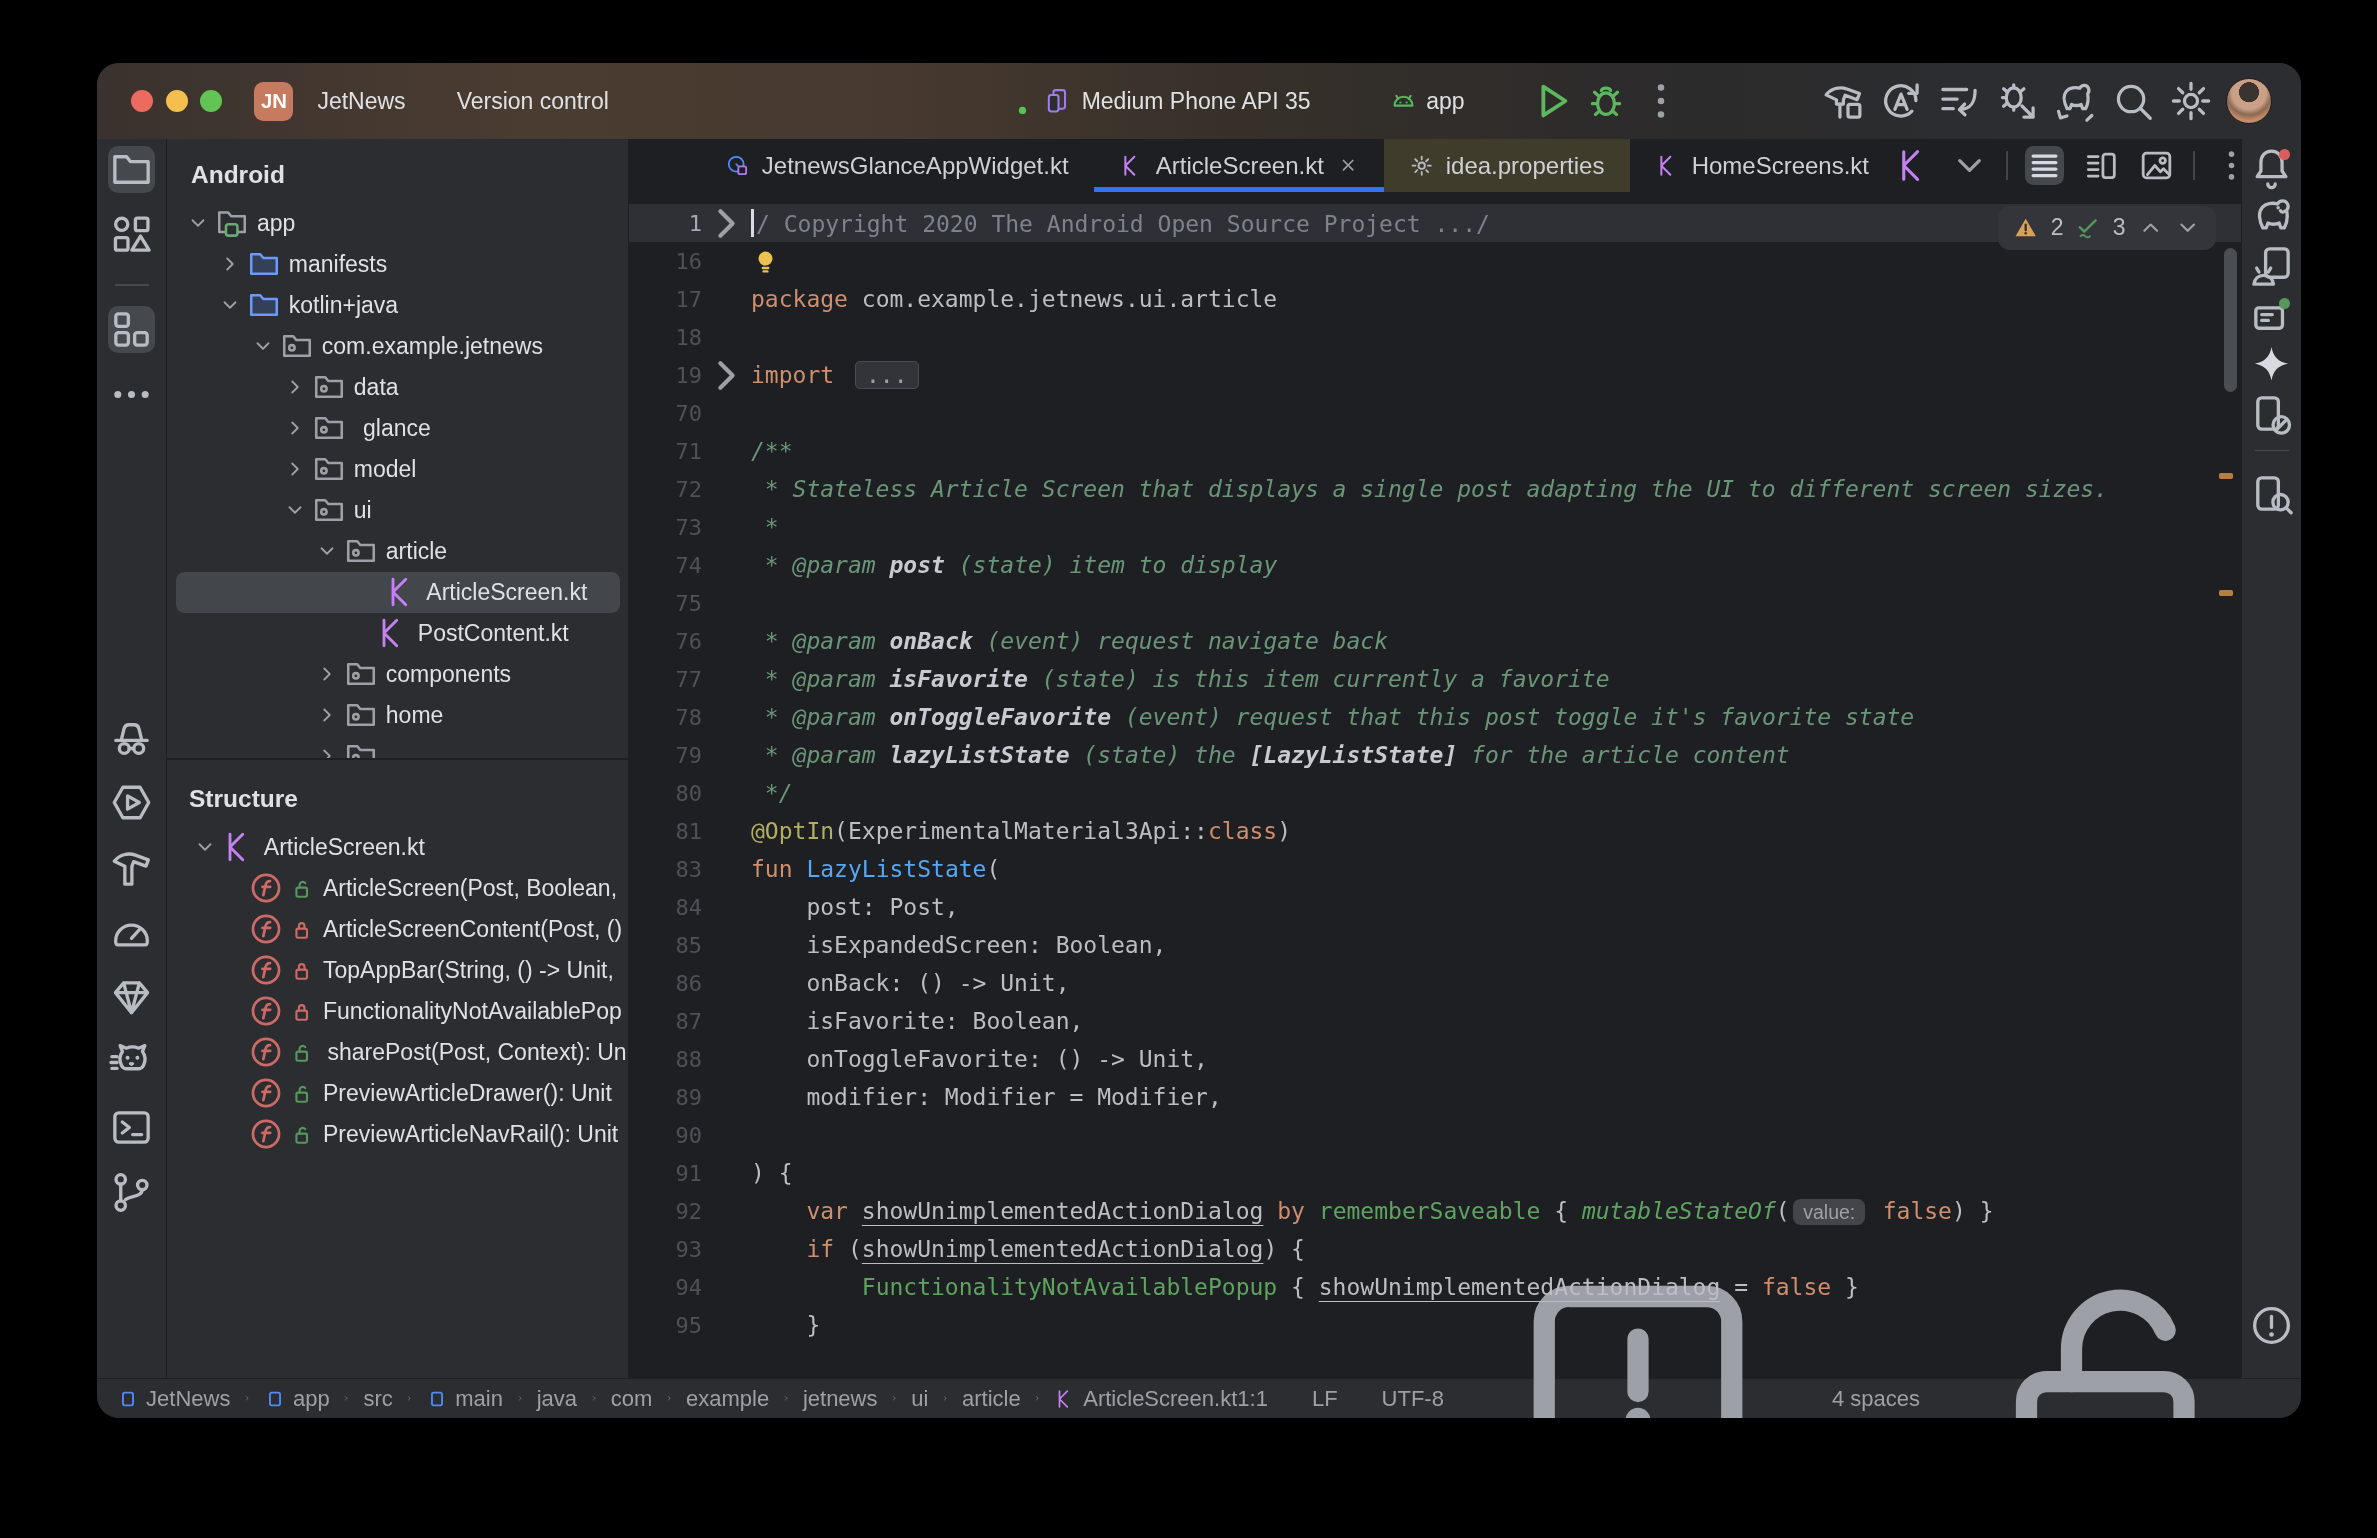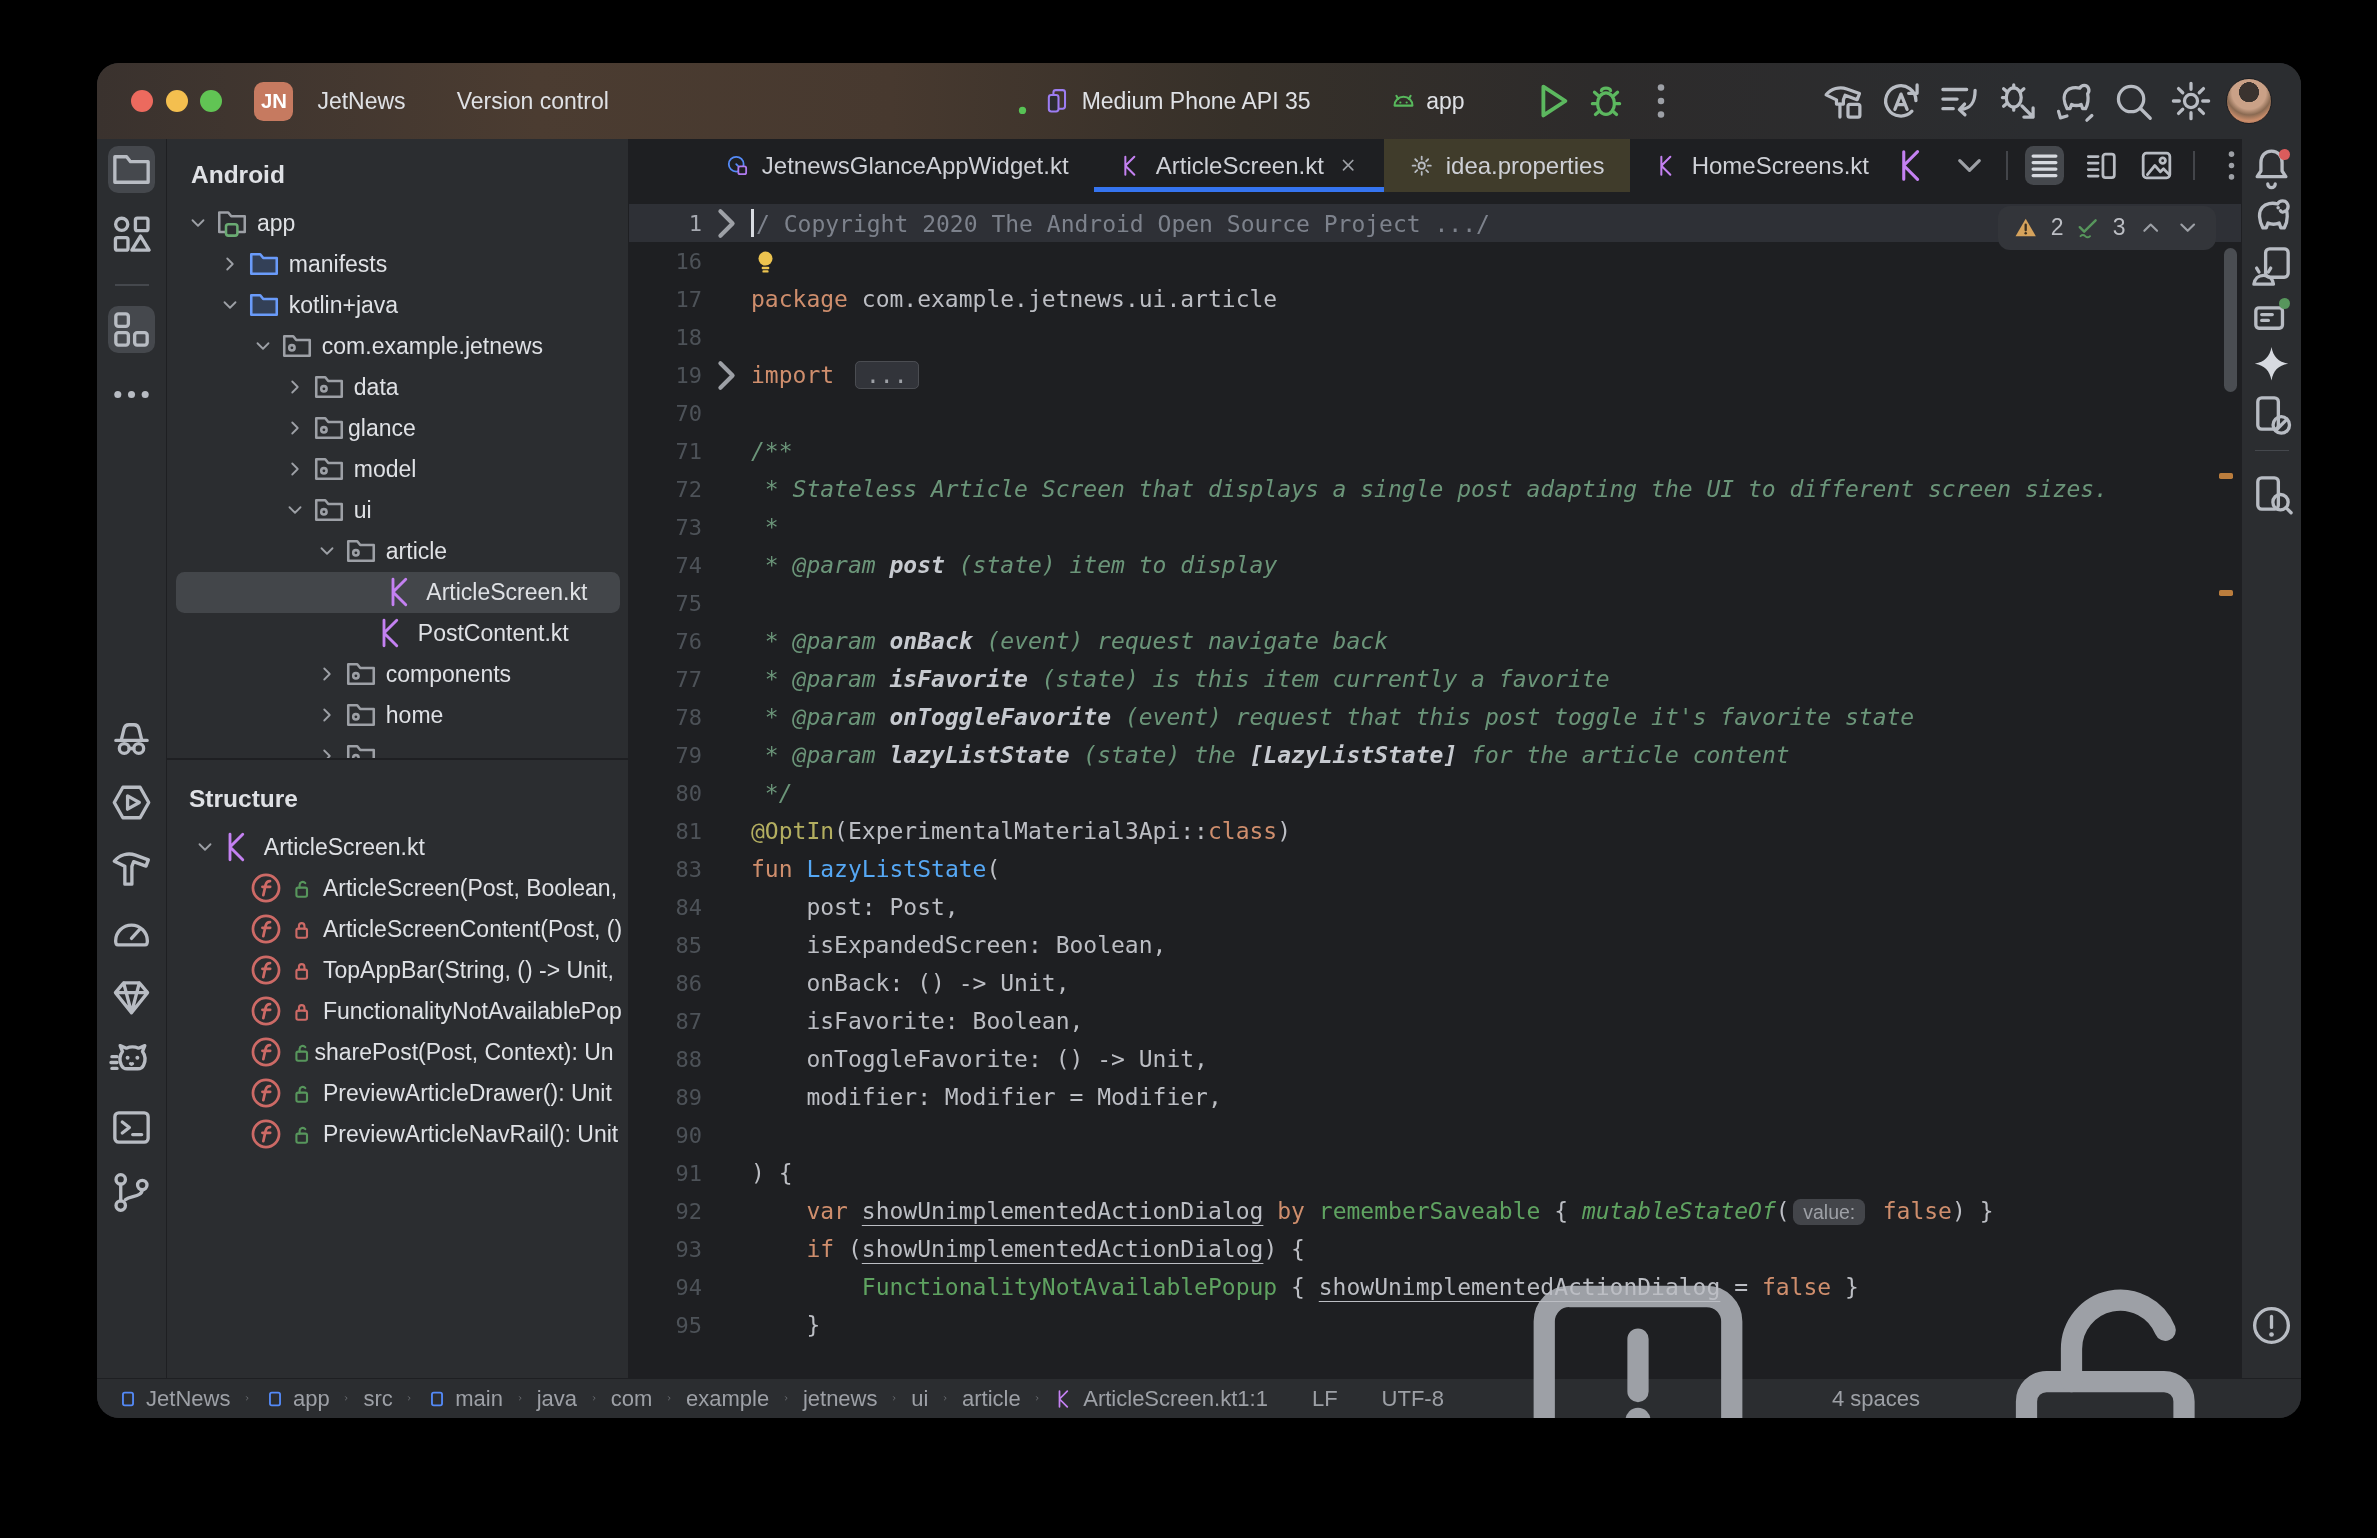--- a/index.html
+++ b/index.html
@@ -393,21 +393,21 @@
               <svg viewBox="0 0 24 24" fill="none" stroke="#9da0a6" stroke-width="2" stroke-linecap="round" stroke-linejoin="round" style="width: 22px; height: 22px;">
                 <path d="M9 6l6 6-6 6"></path>
               </svg>
             </span>
             <span class="ticon">
               <svg viewBox="0 0 24 24" fill="none" stroke="#9da0a6" stroke-width="1.7" stroke-linecap="round" stroke-linejoin="round" style="width:100%;height:100%">
                 <path d="M3.5 5.5h6l2 2.5h9v10.5h-17z"></path>
                 <circle cx="8.6" cy="13.2" r="1.8"></circle>
               </svg>
             </span>
-            <span style="margin-left: 1px;">glance</span>
+            <span style="margin-left: 16px;">glance</span>
           </div>
           <div class="trow" style="padding-left: 112px;">
             <span class="tchev" style="width: 32px; height: 22px;">
               <svg viewBox="0 0 24 24" fill="none" stroke="#9da0a6" stroke-width="2" stroke-linecap="round" stroke-linejoin="round" style="width: 22px; height: 22px;">
                 <path d="M9 6l6 6-6 6"></path>
               </svg>
             </span>
             <span class="ticon">
               <svg viewBox="0 0 24 24" fill="none" stroke="#9da0a6" stroke-width="1.7" stroke-linecap="round" stroke-linejoin="round" style="width:100%;height:100%">
                 <path d="M3.5 5.5h6l2 2.5h9v10.5h-17z"></path>
@@ -590,21 +590,21 @@
                   <circle cx="12" cy="12" r="8.7"></circle>
                   <path d="M14.7 7.4c-2.1 0-2.7 1.1-3 2.7L10.2 16.8 M9.6 11.2h5.2"></path>
                 </svg>
               </span>
   <span style="width:25.4px;height:25.4px;display:inline-flex;margin-left:5.1px">
                 <svg viewBox="0 0 24 24" fill="none" stroke="#57965c" stroke-width="2" stroke-linecap="round" stroke-linejoin="round" style="width:100%;height:100%">
                   <rect x="7" y="11" width="10" height="8.6" rx="1.6"></rect>
                   <path d="M10 11V8.4A3 3 0 0 1 15.4 6.8"></path>
                 </svg>
               </span>
-  <span style="margin-left:0">sharePost(Post, Context): Un</span>
+  <span style="margin-left:13px">sharePost(Post, Context): Un</span>
             </div>
             <div class="trow" style="padding-left: 81px;">
               <span class="ticon">
                 <svg viewBox="0 0 24 24" fill="none" stroke="#cd6a66" stroke-width="1.8" stroke-linecap="round" stroke-linejoin="round" style="width:100%;height:100%">
                   <circle cx="12" cy="12" r="8.7"></circle>
                   <path d="M14.7 7.4c-2.1 0-2.7 1.1-3 2.7L10.2 16.8 M9.6 11.2h5.2"></path>
                 </svg>
               </span>
   <span style="width:25.4px;height:25.4px;display:inline-flex;margin-left:5.1px">
                 <svg viewBox="0 0 24 24" fill="none" stroke="#57965c" stroke-width="2" stroke-linecap="round" stroke-linejoin="round" style="width:100%;height:100%">

